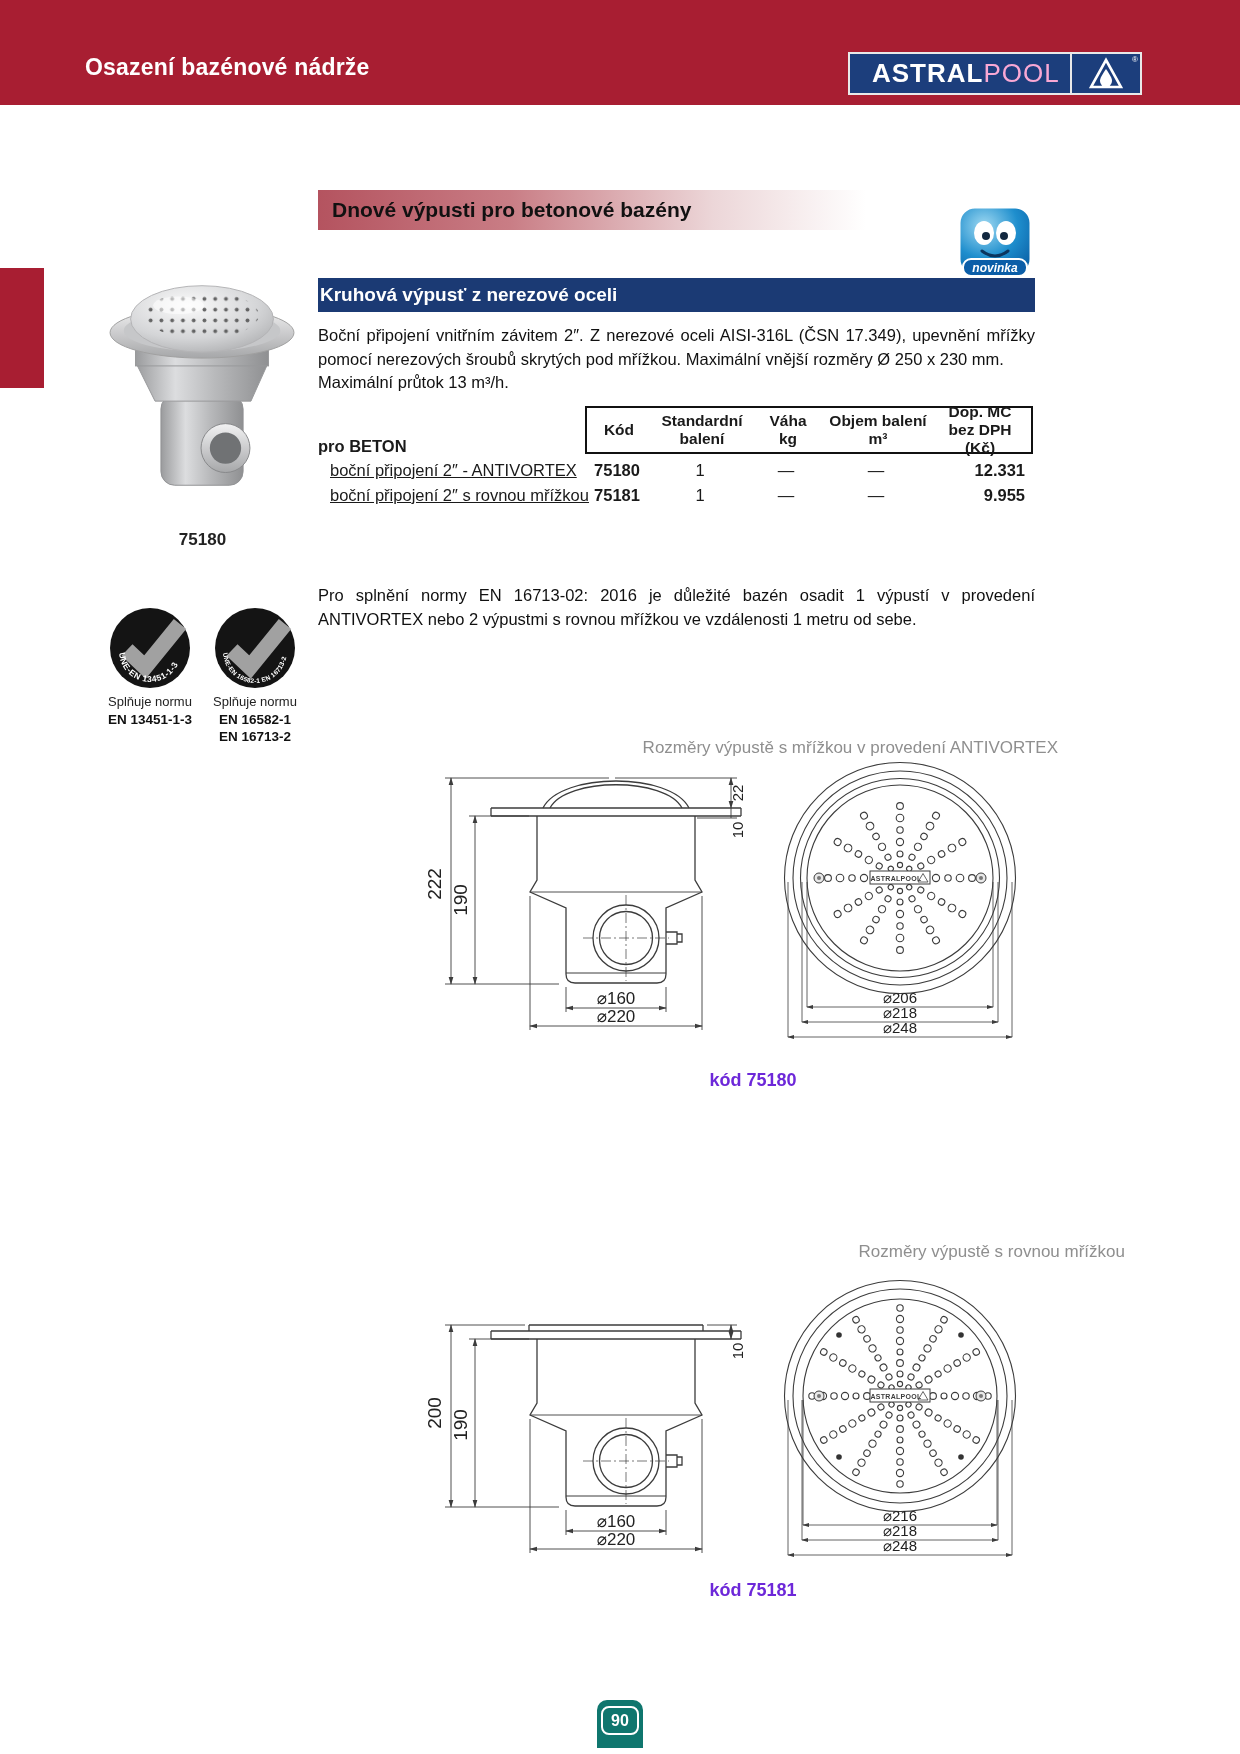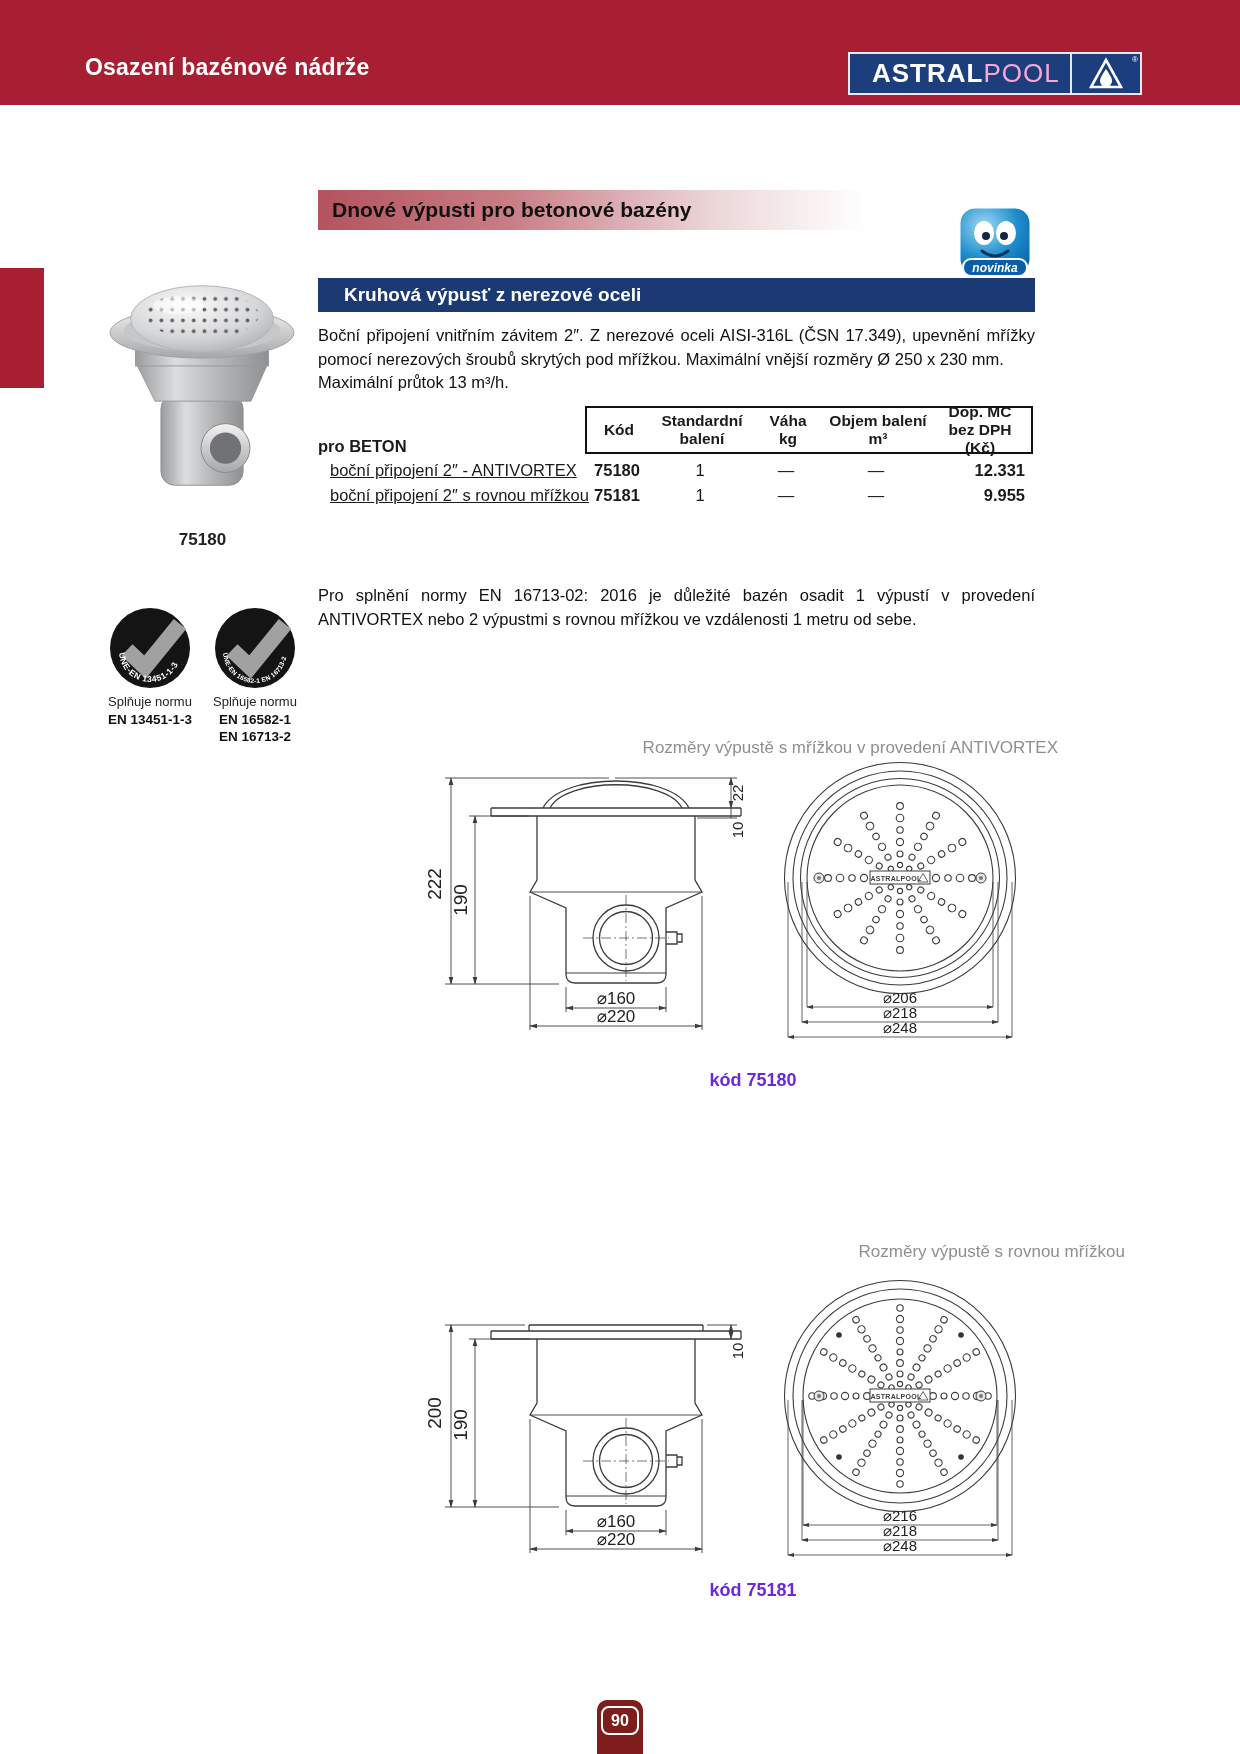--- a/index.html
+++ b/index.html
@@ -15,21 +15,21 @@
   #logo .l{color:#f9a8d4;font-weight:normal;font-size:26px;letter-spacing:1px;}
   #logo .sep{width:2px;height:42px;background:#e9e9e9;margin-left:10px;}
   #logo .mark{flex:1;display:flex;align-items:center;justify-content:center;position:relative;height:100%;}
   #logo .reg{position:absolute;right:2px;top:1px;color:#fff;font-size:8px;}
   
   #ltab{left:0;top:268px;width:44px;height:120px;background:#a81e32;}
   
   #ban1{left:318px;top:190px;width:548px;height:40px;line-height:40px;padding-left:14px;box-sizing:border-box;
         font-size:21px;font-weight:bold;color:#111;
         background:linear-gradient(90deg,#b4535f 0%,#c97d85 35%,#ecd6d8 72%,#ffffff 100%);}
-  #ban2{left:318px;top:278px;width:717px;height:34px;line-height:34px;padding-left:26px;box-sizing:border-box;
+  #ban2{left:318px;top:278px;width:717px;height:34px;line-height:34px;padding-left:2px;box-sizing:border-box;
         font-size:19px;font-weight:bold;color:#ffffff;background:#1b3a74;}
   
   #novinka{left:956px;top:205px;width:78px;height:76px;}
   
   .para{width:717px;font-size:16.5px;line-height:23.5px;text-align:justify;color:#111;}
   #intro1{left:318px;top:324px;}
   #intro2{left:318px;top:371px;text-align:left;}
   #note{left:318px;top:584px;}
   
   #groupLbl{left:318px;top:437px;font-size:16.5px;font-weight:bold;}
@@ -50,21 +50,21 @@
   #photoCode{left:100px;top:530px;width:205px;text-align:center;font-size:17px;font-weight:bold;color:#222;}
   
   .badgeCol{width:110px;text-align:center;}
   .badgeCol .cap{font-size:13px;color:#222;margin-top:4px;line-height:1.3;}
   .badgeCol .norm{font-size:13.5px;font-weight:bold;color:#111;line-height:1.3;}
   .badgeCol .norm:empty{display:none;}
   
   .dhead{width:740px;text-align:right;font-size:17px;color:#8f8f8f;}
   .dcap{width:740px;text-align:center;font-size:18px;font-weight:bold;color:#6d28d9;}
   
-  #ptab{left:597px;top:1700px;width:46px;height:54px;background:#7f1d1d;border-radius:10px 10px 0 0;}
+  #ptab{left:597px;top:1700px;width:46px;height:48px;background:#0f766e;border-radius:10px 10px 0 0;}
   #ptab .inner{margin:6px auto 0 auto;width:34px;height:25px;border:2px solid #ffffff;border-radius:8px;
                color:#ffffff;font-size:16px;font-weight:bold;text-align:center;line-height:25px;}
   svg{display:block;}
 </style>
 </head>
 <body>
 
 <div id="page">
 
   <div id="hdr" class="abs">

